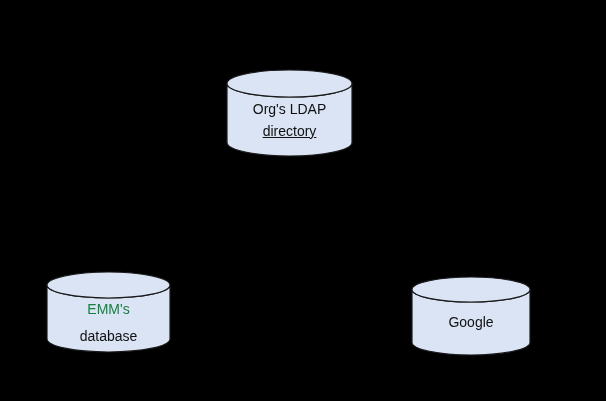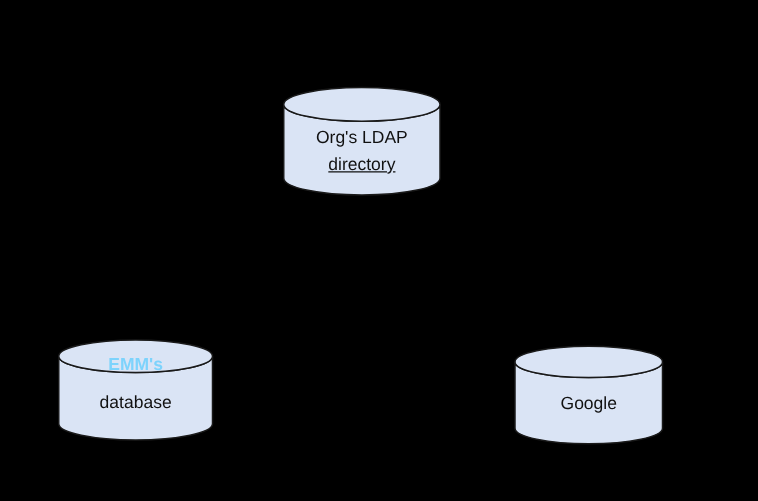--- a/index.html
+++ b/index.html
@@ -47,22 +47,22 @@
     </svg>
     <div class="cyl-label" id="label-ldap-1" style="top: 28.75px; color: rgb(17, 17, 17);">Org's LDAP</div>
     <div class="cyl-label" id="label-ldap-2" style="top: 50.75px; display: block; color: rgb(17, 17, 17); text-decoration: underline;">directory</div>
   </div>
 
   <div class="cylinder" id="node-emm" style="left: 47px; top: 272px; width: 123px; height: 80px;">
     <svg id="svg-emm" xmlns="http://www.w3.org/2000/svg" width="123" height="80" viewBox="0 0 123 80">
       <path id="body-emm" d="M 0,13 L 0,67 A 61.5,13 0 0 0 123,67 L 123,13 A 61.5,13 0 0 1 0,13 Z" fill="#dae4f5" stroke="#1a1a1a" stroke-width="1.2"></path>
       <path id="top-emm" d="M 0,13 A 61.5,13 0 0 1 123,13 A 61.5,13 0 0 1 0,13 Z" fill="#dae4f5" stroke="#1a1a1a" stroke-width="1.2"></path>
     </svg>
-    <div class="cyl-label" id="label-emm-1" style="top: 9px; color: #7dd3fc; font-weight: bold;">EMM's</div>
-    <div class="cyl-label" id="label-emm-2" style="top: 39px; display: block; color: rgb(17, 17, 17);">database</div>
+    <div class="cyl-label" id="label-emm-1" style="top: 27px; color: #15803d;">EMM's</div>
+    <div class="cyl-label" id="label-emm-2" style="top: 54px; display: block; color: rgb(17, 17, 17);">database</div>
   </div>
 
   <div class="cylinder" id="node-google" style="left: 412px; top: 277px; width: 118px; height: 78px;">
     <svg id="svg-google" xmlns="http://www.w3.org/2000/svg" width="118" height="78" viewBox="0 0 118 78">
       <path id="body-google" d="M 0,12.5 L 0,65.5 A 59,12.5 0 0 0 118,65.5 L 118,12.5 A 59,12.5 0 0 1 0,12.5 Z" fill="#dae4f5" stroke="#1a1a1a" stroke-width="1.2"></path>
       <path id="top-google" d="M 0,12.5 A 59,12.5 0 0 1 118,12.5 A 59,12.5 0 0 1 0,12.5 Z" fill="#dae4f5" stroke="#1a1a1a" stroke-width="1.2"></path>
     </svg>
     <div class="cyl-label" id="label-google-1" style="top: 34.75px; color: rgb(17, 17, 17);">Google</div>
 
   </div>

